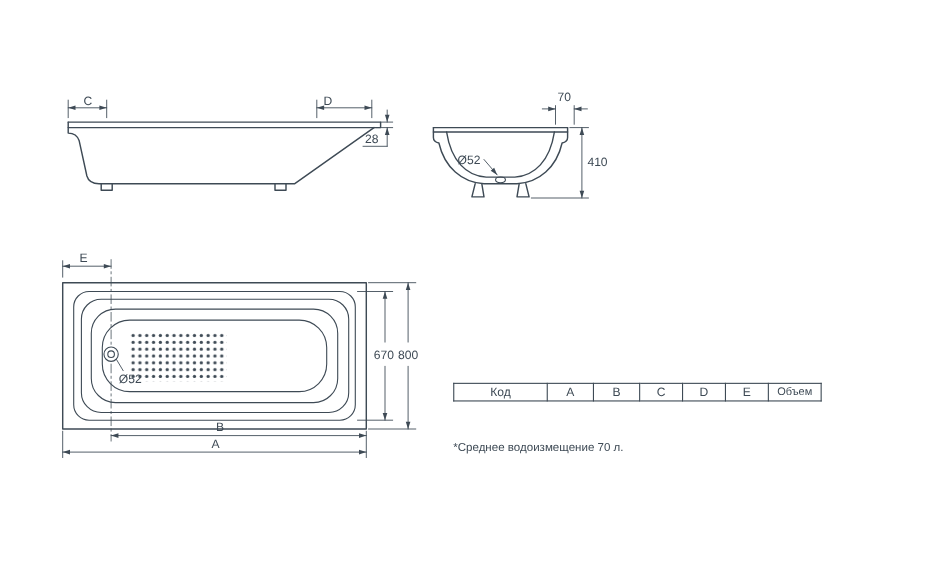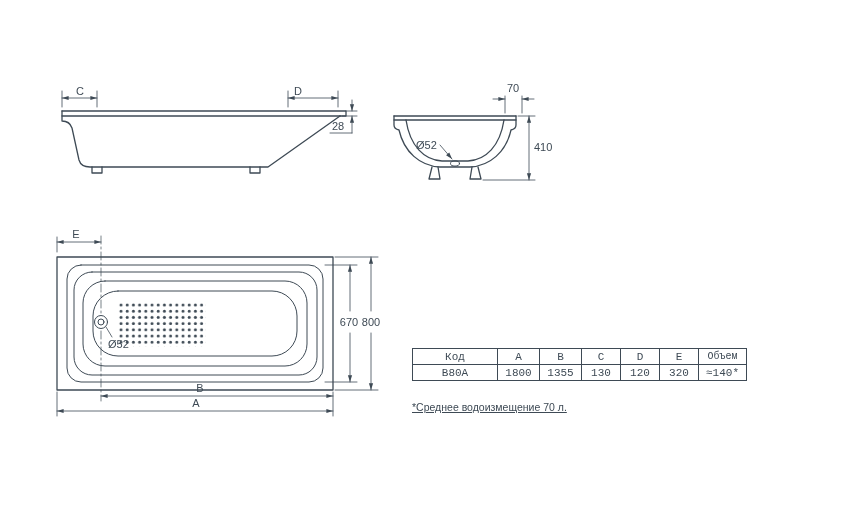--- a/index.html
+++ b/index.html
@@ -9,31 +9,31 @@
     font-family:"Liberation Sans", sans-serif;
     color:#3e4a55;
   }
   svg text{
     font-family:"Liberation Sans", sans-serif;
     fill:#3e4a55;
     font-size:11px;
   }
   .drawing{position:absolute;left:0;top:0;}
   .table-wrap{position:absolute;left:412px;top:348px;width:334px;}
-  table{border-collapse:collapse;width:334px;table-layout:fixed;font-family:Liberation Mono, monospace;}
+  table{border-collapse:collapse;width:334px;table-layout:fixed;}
   th,td{
     border:1px solid #3e4a55;
     font-size:11px;font-weight:normal;
     text-align:center;vertical-align:middle;
     padding:1px 2px;height:13px;color:#3e4a55;
     white-space:nowrap;overflow:hidden;
   }
   .footnote{
     position:absolute;left:412px;top:401px;
-    font-size:10.5px;color:#3e4a55;text-decoration:underline;
+    font-size:10.5px;color:#3e4a55;
   }
 </style>
 </head>
 <body>
 
 <svg class="drawing" width="853" height="528" viewBox="0 0 853 528">
   <defs>
     <marker id="arw" viewBox="0 0 10 10" refX="9.5" refY="5" markerWidth="9.5" markerHeight="7" markerUnits="userSpaceOnUse" orient="auto-start-reverse">
       <path d="M0,2 L9.5,5 L0,8 Z" fill="#3e4a55"></path>
     </marker>
@@ -168,26 +168,17 @@
         <th>Код</th>
         <th>A</th>
         <th>B</th>
         <th>C</th>
         <th>D</th>
         <th>E</th>
         <th style="font-size:10px">Объем</th>
       </tr>
     </thead>
     <tbody>
-      <tr>
-        <td>B80A</td>
-        <td>1800</td>
-        <td>1355</td>
-        <td>130</td>
-        <td>120</td>
-        <td>320</td>
-        <td>≈140*</td>
-      </tr>
     </tbody>
   </table>
 </div>
 
 <div class="footnote">*Среднее водоизмещение 70 л.</div>
 
 </body></html>

